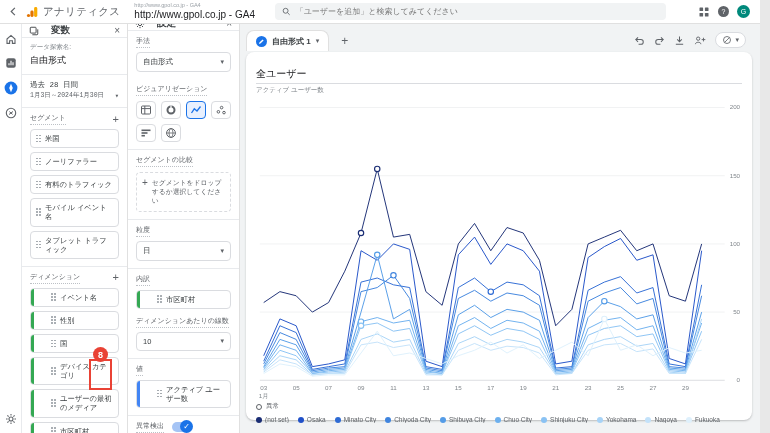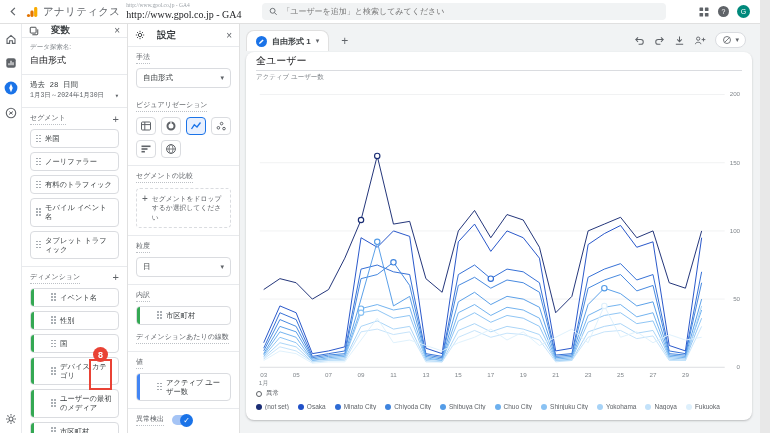--- a/index.html
+++ b/index.html
@@ -4,21 +4,21 @@
 <style>
   *{margin:0;padding:0;box-sizing:border-box;}
   html,body{background:#e8e8e8;}
   .app{position:relative;width:760px;height:433px;background:#7f1d1d;overflow:hidden;
        font-family:"Liberation Sans","DejaVu Sans",sans-serif;color:#3c4043;}
   
   .topbar{height:24px;display:flex;align-items:center;gap:6px;padding:0 8px;border-bottom:1px solid #e0e0e0;background:#fff;}
   .back{font-size:11px;color:#5f6368;width:12px;}
   .brand{display:flex;align-items:center;gap:4px;}
   .brand-name{font-size:10.5px;color:#5f6368;letter-spacing:.3px;}
-  .prop{line-height:1;margin-left:0;font-family:Liberation Serif, serif;}
+  .prop{line-height:1;margin-left:8px;}
   .prop-small{font-size:5.5px;color:#9aa0a6;}
   .prop-main{font-size:10px;color:#202124;margin-top:1px;}
   .search{flex:1;height:17px;background:#f1f3f4;border-radius:4px;margin:0 26px 0 14px;display:flex;align-items:center;gap:5px;padding:0 7px;}
   .search input{border:none;background:transparent;outline:none;font-size:8px;color:#5f6368;width:100%;font-family:inherit;}
   .tb-ico{width:12px;height:12px;flex:none;}
   .help-circle{width:11px;height:11px;border-radius:50%;background:#5f6368;color:#fff;font-size:7px;display:flex;align-items:center;justify-content:center;}
   .avatar{width:13px;height:13px;border-radius:50%;background:#00897b;color:#fff;font-size:7px;display:flex;align-items:center;justify-content:center;}
   .topbar-right{display:flex;align-items:center;gap:8px;margin-right:2px;}
   
   .main{display:flex;height:409px;}
@@ -65,21 +65,21 @@
         font-size:8px;display:flex;align-items:center;justify-content:center;}
   
   .canvas{flex:1;background:#f1f3f4;padding:4px 8px 0 6px;position:relative;}
   .tabbar{display:flex;align-items:flex-end;height:23px;position:relative;}
   .tab{background:#fff;border:1px solid #e0e0e0;border-bottom:none;border-radius:8px 8px 0 0;height:21px;display:flex;align-items:center;gap:5px;padding:0 9px;}
   .tab-ico{width:11px;height:11px;border-radius:50%;background:#1a73e8;display:flex;align-items:center;justify-content:center;flex:none;}
   .tab-lbl{font-size:8px;color:#3c4043;font-weight:bold;}
   .plustab{margin-left:12px;font-size:12px;color:#5f6368;padding-bottom:3px;}
   .toolbar{position:absolute;right:6px;top:4px;display:flex;align-items:center;gap:9px;}
   .pill{display:flex;align-items:center;gap:3px;border:1px solid #dadce0;border-radius:10px;padding:2px 6px;background:#fff;}
-  .card{background:#fff;border-radius:8px;box-shadow:0 1px 2px rgba(60,64,67,.3);height:368px;margin-top:1px;padding:2px 10px 4px 10px;position:relative;}
+  .card{background:#fff;border-radius:8px;box-shadow:0 1px 2px rgba(60,64,67,.3);height:368px;margin-top:1px;padding:15px 10px 4px 10px;position:relative;}
   .chart-title{font-size:10px;color:#202124;border-bottom:1px solid #dadce0;padding-bottom:2px;}
   .chart-sub{font-size:6.5px;color:#80868b;margin-top:2px;}
   #chart-svg{display:block;width:100%;height:auto;margin-top:1px;}
   .anomaly-row{display:flex;align-items:center;gap:4px;font-size:6.5px;color:#5f6368;margin-top:1px;}
   .radio{width:6px;height:6px;border:1px solid #5f6368;border-radius:50%;}
   .legend{display:flex;align-items:center;gap:9px;font-size:6.5px;color:#5f6368;margin-top:5px;white-space:nowrap;overflow:hidden;}
   .leg-item{display:flex;align-items:center;gap:3px;}
   .leg-dot{width:6px;height:6px;border-radius:50%;flex:none;}
   
   .anno-rect{position:absolute;left:89px;top:359px;width:23px;height:31px;border:2px solid #e94235;z-index:60;}
@@ -318,20 +318,24 @@
         </div>
       </div>
       <div class="sect">
         <span class="dlabel">内訳</span>
         <div class="chip dim">
           <span class="dots"></span>
           <span class="lbl">市区町村</span>
         </div>
         <div style="margin-top:7px;">
           <span class="dlabel">ディメンションあたりの線数</span>
+          <div class="selectbox">
+            <span>10</span>
+            <span class="caret">▾</span>
+          </div>
         </div>
       </div>
       <div class="sect">
         <span class="dlabel">値</span>
         <div class="chip met">
           <span class="dots"></span>
           <span class="lbl">アクティブ ユーザー数</span>
         </div>
       </div>
       <div class="sect">

